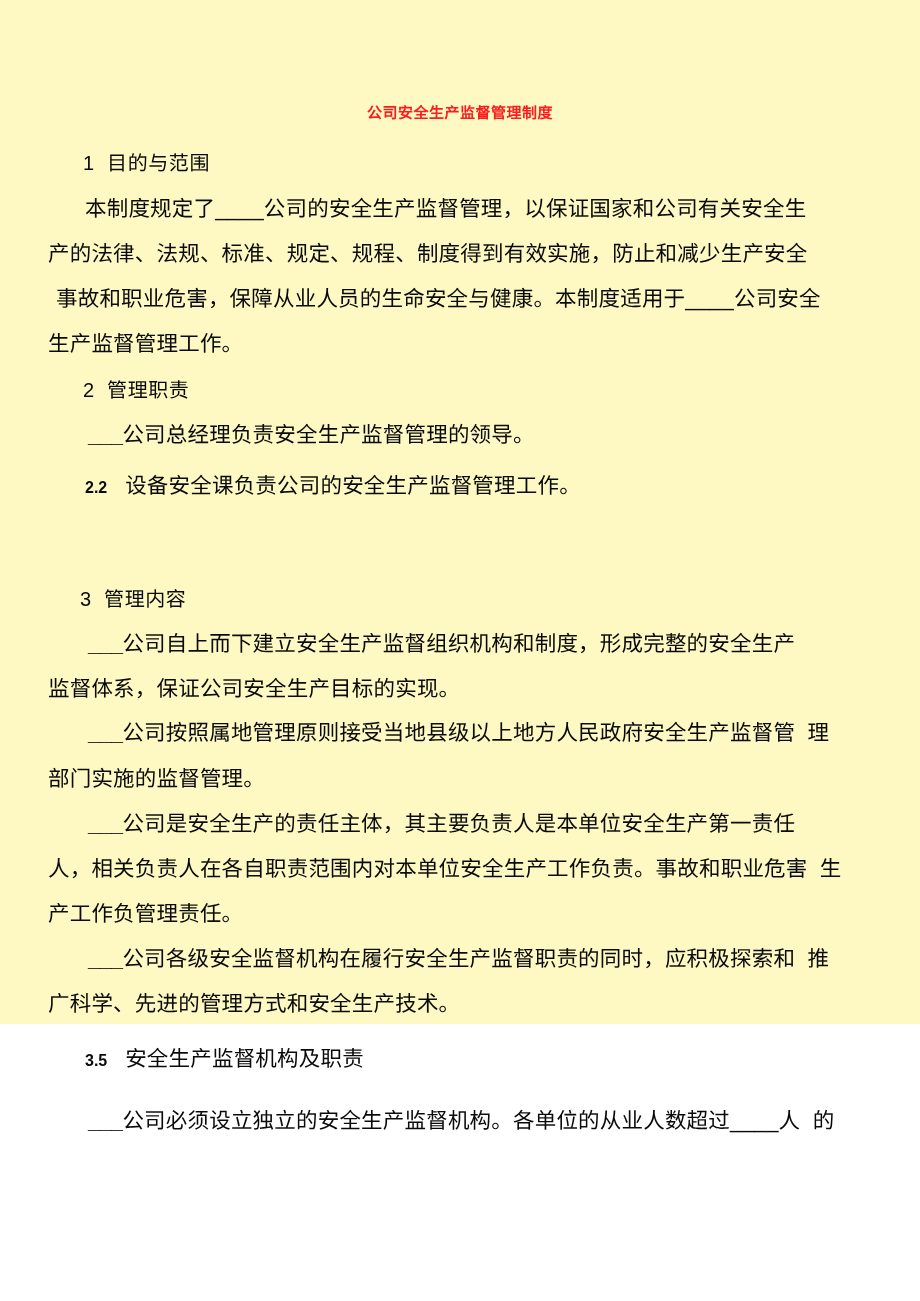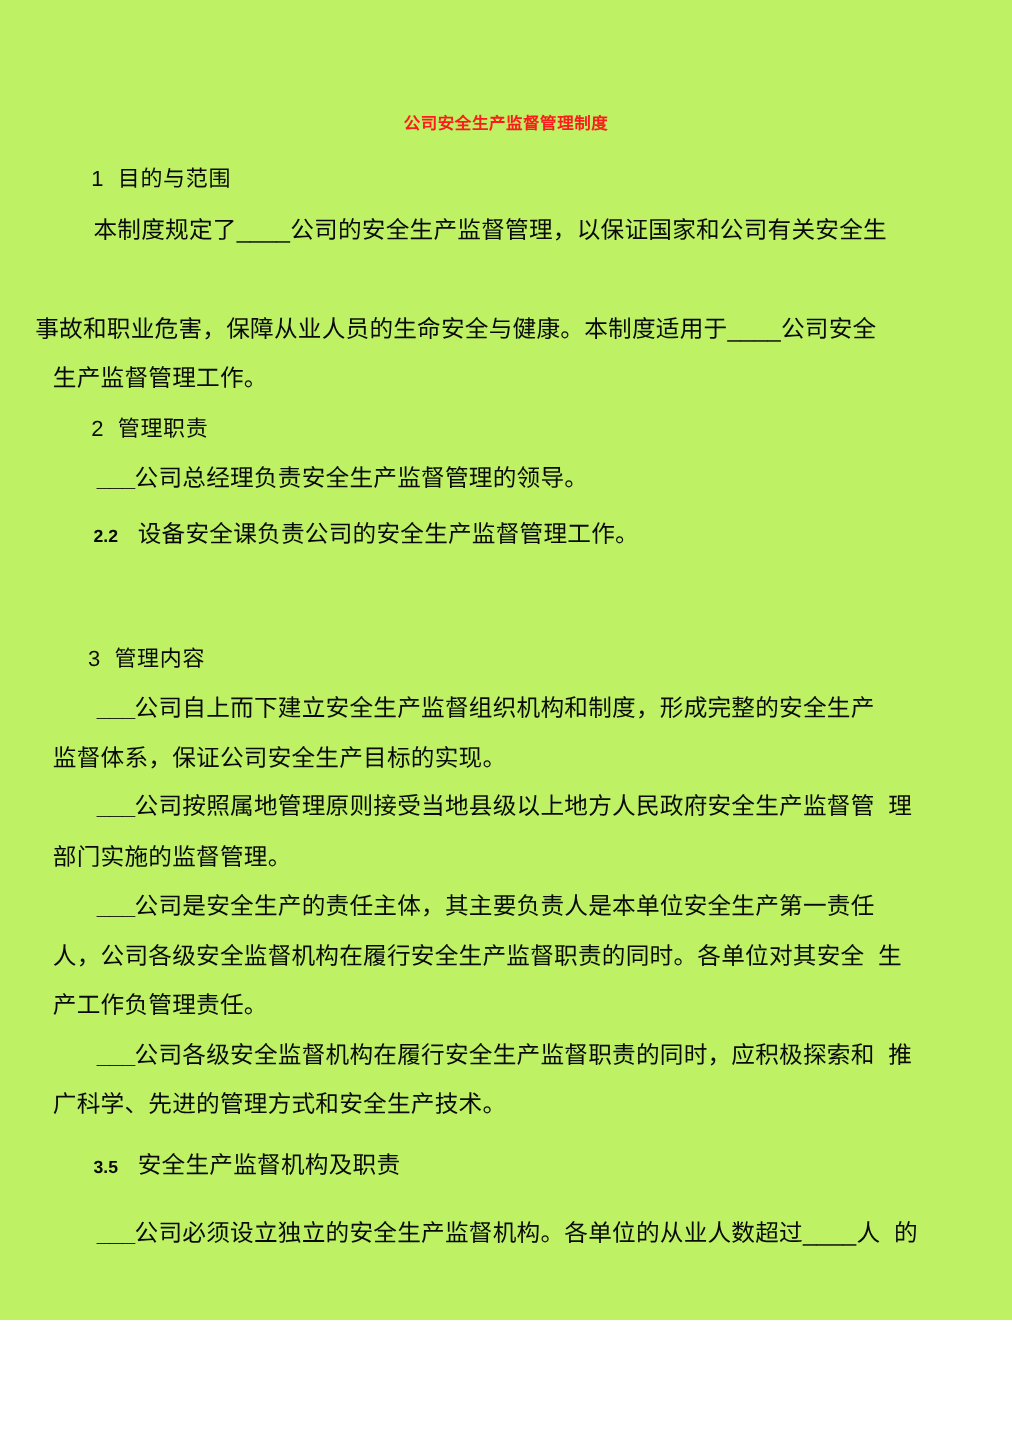--- a/index.html
+++ b/index.html
@@ -16,22 +16,22 @@
     font-family: "Liberation Sans", "DejaVu Sans", sans-serif;
     color: #000000;
     -webkit-font-smoothing: antialiased;
   }
 
   .page {
     position: absolute;
     top: 0;
     left: 0;
     width: 920px;
-    height: 1200px;
-    background: #bef264;
+    height: 1024px;
+    background: #fef9c3;
     box-sizing: border-box;
     padding: 0;
   }
 
   .doc-title {
     position: absolute;
     left: 0;
     top: 103px;
     width: 920px;
     text-align: center;
@@ -74,22 +74,23 @@
 <body>
 
 <div class="page">
 
   <div class="doc-title">公司安全生产监督管理制度</div>
 
   <div class="line heading" style="left:83px; top:150px;">1  目的与范围</div>
 
   <div class="line" style="left:85px; top:196px;">本制度规定了____公司的安全生产监督管理，以保证国家和公司有关安全生</div>
 
+  <div class="line" style="left:48px; top:241px;">产的法律、法规、标准、规定、规程、制度得到有效实施，防止和减少生产安全</div>
 
-  <div class="line" style="left:32px; top:286px;">事故和职业危害，保障从业人员的生命安全与健康。本制度适用于____公司安全</div>
+  <div class="line" style="left:56px; top:286px;">事故和职业危害，保障从业人员的生命安全与健康。本制度适用于____公司安全</div>
 
   <div class="line" style="left:48px; top:331px;">生产监督管理工作。</div>
 
   <div class="line heading" style="left:83px; top:377px;">2  管理职责</div>
 
   <div class="line" style="left:88px; top:422px;"><span class="blank-fill">___</span><span>公司总经理负责安全生产监督管理的领导。</span></div>
 
   <div class="line" style="left:85px; top:473px;"><span class="num-bold">2.2</span><span class="gapsp">   </span><span>设备安全课负责公司的安全生产监督管理工作。</span></div>
 
 
@@ -98,21 +99,21 @@
   <div class="line" style="left:88px; top:631px;"><span class="blank-fill">___</span><span>公司自上而下建立安全生产监督组织机构和制度，形成完整的安全生产</span></div>
 
   <div class="line" style="left:48px; top:676px;">监督体系，保证公司安全生产目标的实现。</div>
 
   <div class="line" style="left:88px; top:720px;"><span class="blank-fill">___</span><span>公司按照属地管理原则接受当地县级以上地方人民政府安全生产监督管  理</span></div>
 
   <div class="line" style="left:88px; top:811px;"><span class="blank-fill">___</span><span>公司是安全生产的责任主体，其主要负责人是本单位安全生产第一责任</span></div>
 
   <div class="line" style="left:48px; top:766px;">部门实施的监督管理。</div>
 
-  <div class="line" style="left:48px; top:856px;">人，公司各级安全监督机构在履行安全生产监督职责的同时。各单位对其安全  生</div>
+  <div class="line" style="left:48px; top:856px;">人，相关负责人在各自职责范围内对本单位安全生产工作负责。事故和职业危害  生</div>
 
   <div class="line" style="left:88px; top:946px;"><span class="blank-fill">___</span><span>公司各级安全监督机构在履行安全生产监督职责的同时，应积极探索和  推</span></div>
 
   <div class="line" style="left:48px; top:901px;">产工作负管理责任。</div>
 
   <div class="line" style="left:48px; top:991px;">广科学、先进的管理方式和安全生产技术。</div>
 
   <div class="line" style="left:85px; top:1046px;"><span class="num-bold">3.5</span><span class="gapsp">   </span><span>安全生产监督机构及职责</span></div>
 
   <div class="line" style="left:88px; top:1108px;"><span class="blank-fill">___</span><span>公司必须设立独立的安全生产监督机构。各单位的从业人数超过____人  的</span></div>

